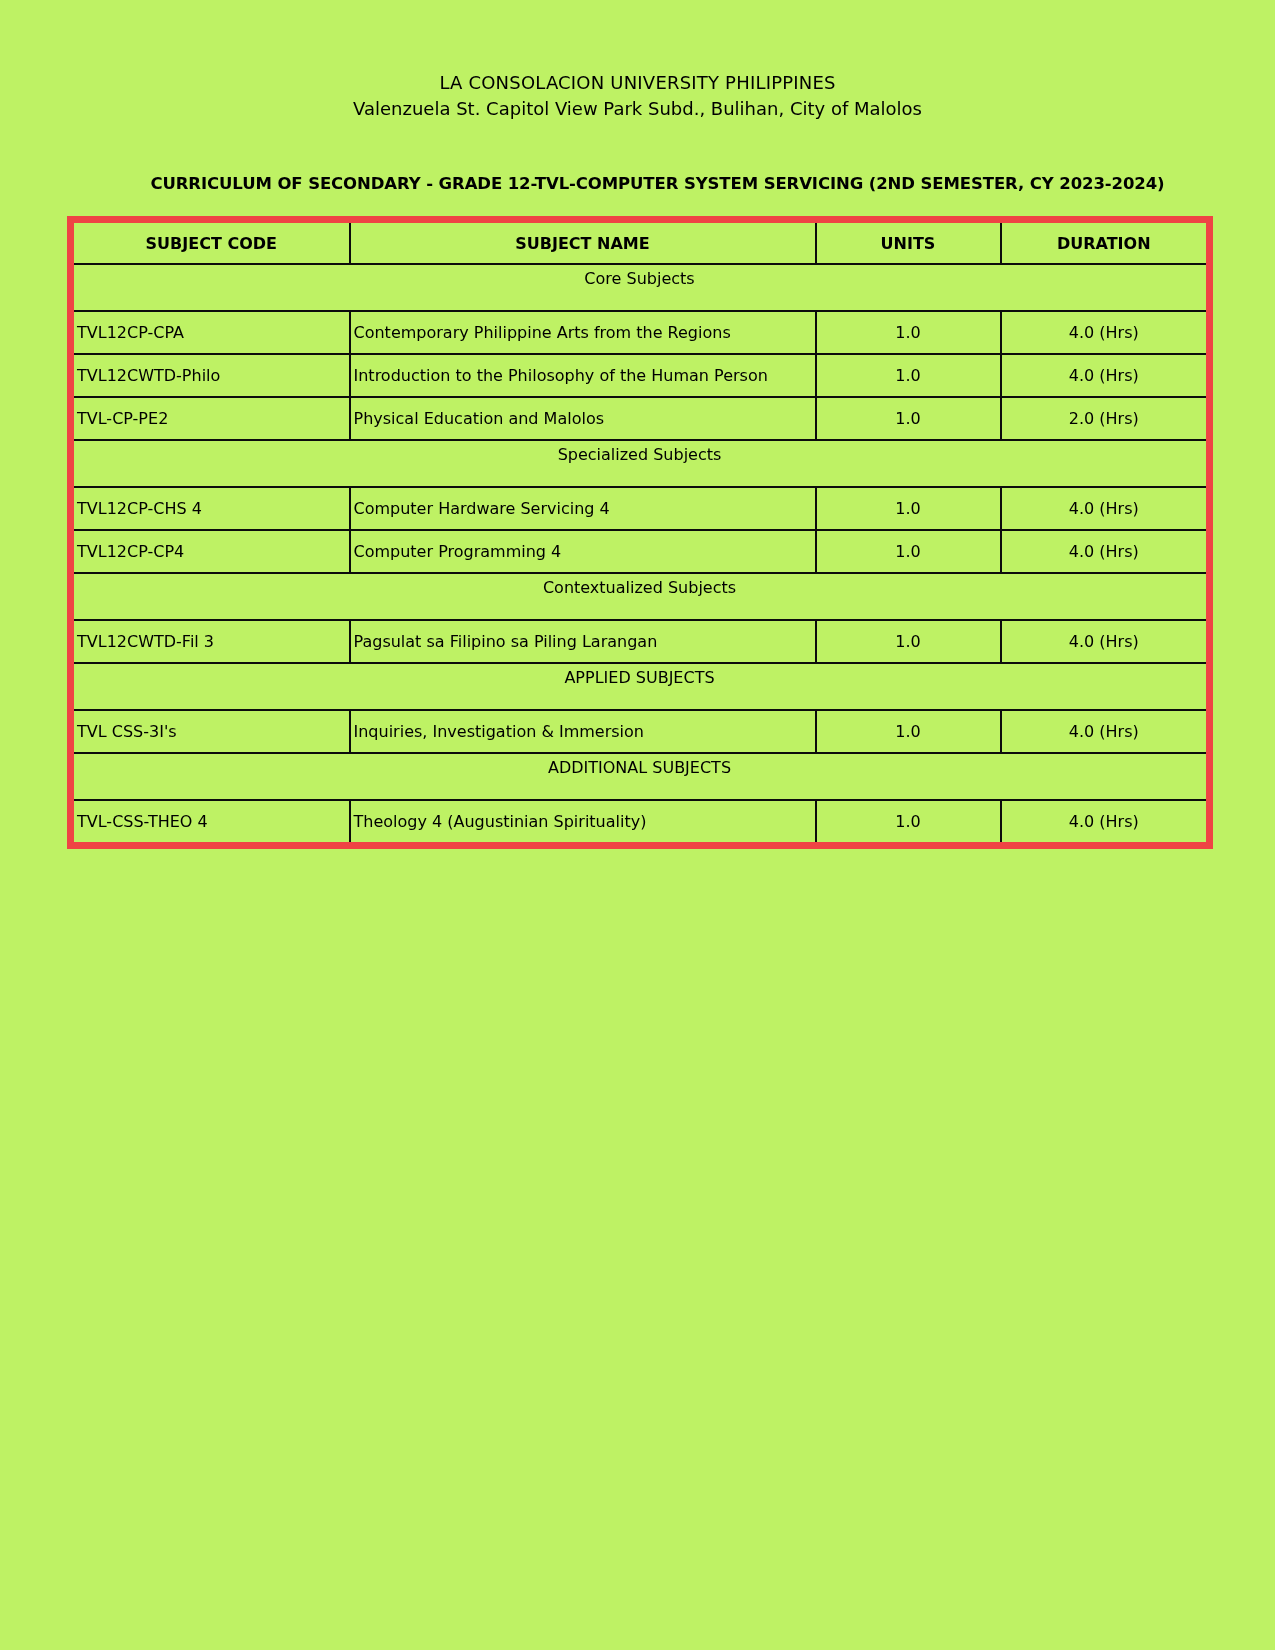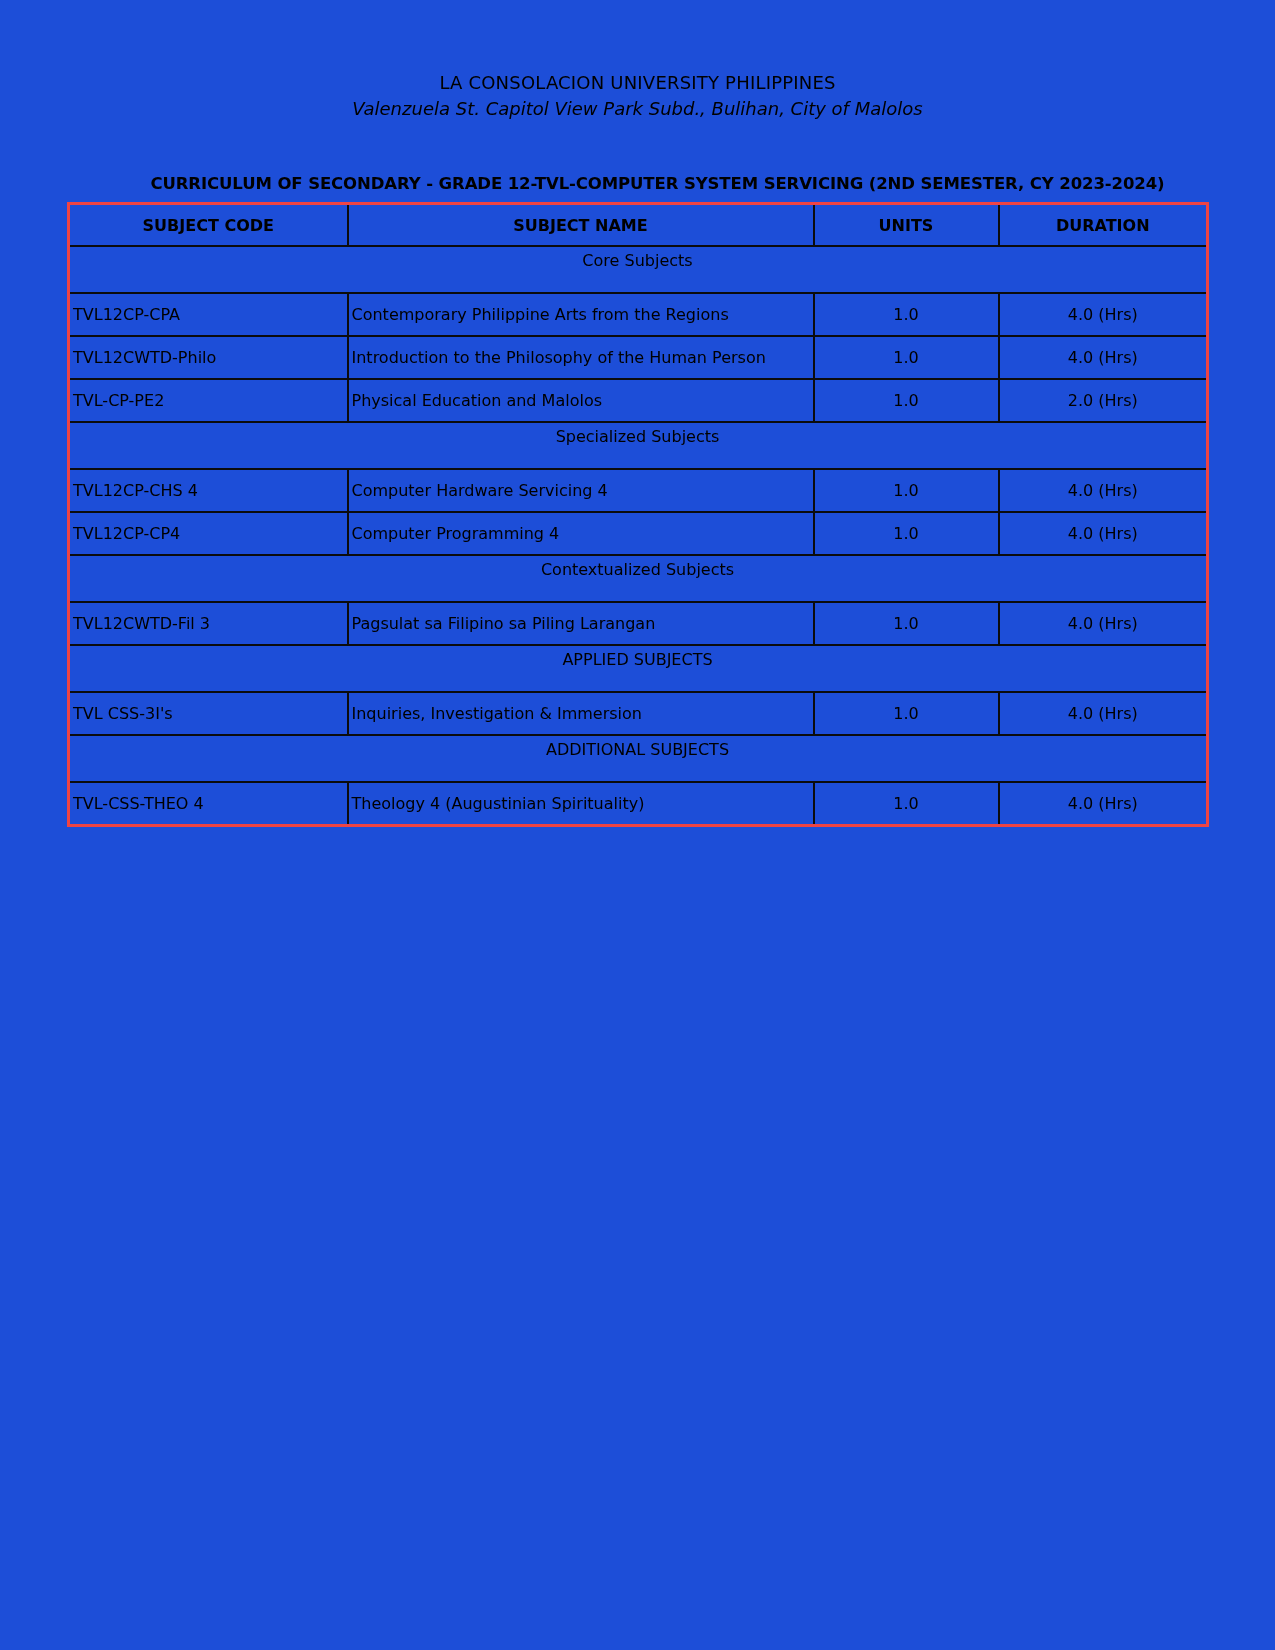--- a/index.html
+++ b/index.html
@@ -10,51 +10,50 @@
   body {
     width: 1275px;
     height: 1650px;
     font-family: "DejaVu Sans", "Liberation Sans", sans-serif;
     color: #000000;
     position: relative;
   }
   .page {
     width: 1275px;
     height: 1650px;
-    background: #1d4ed8;
+    background: #bef264;
     overflow: hidden;
   }
   .letterhead {
     padding-top: 70px;
     text-align: center;
   }
   .university-name {
     font-size: 18px;
     line-height: 26px;
     letter-spacing: 0.2px;
   }
   .university-address {
     font-size: 18px;
     line-height: 26px;
-    font-style: italic;
   }
   .doc-title {
     margin-top: 52px;
     text-align: center;
     font-size: 16.5px;
     font-weight: bold;
     letter-spacing: -0.1px;
     margin-left: 40px;
   }
   table.curriculum-table {
     border-collapse: collapse;
     table-layout: fixed;
-    margin: 9px 0 0 67px;
+    margin: 23px 0 0 67px;
     width: 1139px;
-    border: 3px solid #ef4444;
+    border: 7px solid #ef4444;
   }
   .curriculum-table th,
   .curriculum-table td {
     border: 2px solid #0c0c0c;
     font-size: 16px;
     vertical-align: middle;
     overflow: hidden;
     white-space: nowrap;
   }
   .curriculum-table thead th {

